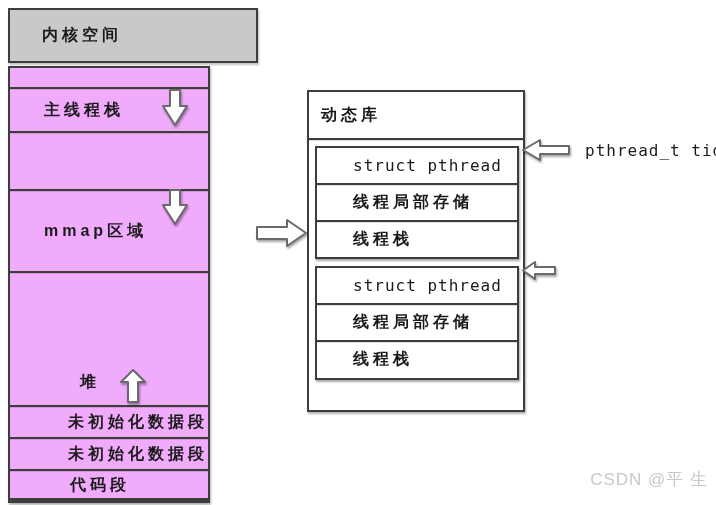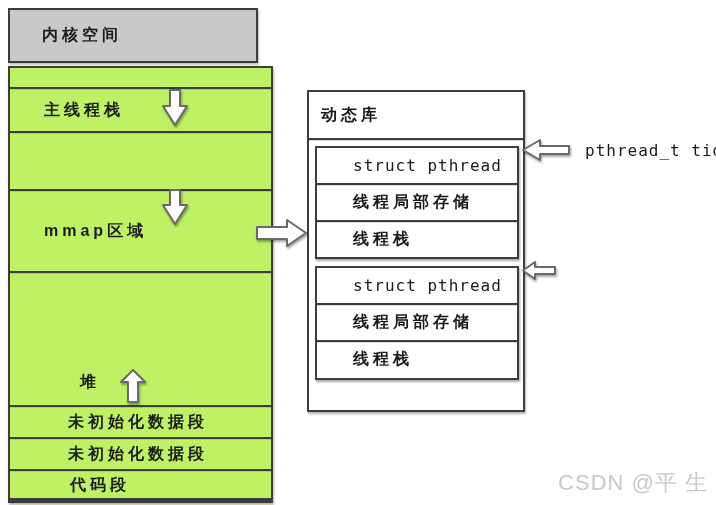--- a/index.html
+++ b/index.html
@@ -15,23 +15,23 @@
   .mono{font-family:"DejaVu Sans Mono","Liberation Mono",monospace;font-size:16px;letter-spacing:1px;color:#1a1a1a;}
 
   
   .kernel-box{
     position:absolute;left:8px;top:8px;width:250px;height:55px;
     box-sizing:border-box;border:2px solid var(--line);background:#c9c9c9;
     display:flex;align-items:center;padding-left:32px;
     box-shadow:1px 2px 2px rgba(0,0,0,.25);
   }
   .mem-box{
-    position:absolute;left:8px;top:66px;width:265px;height:437px;
+    position:absolute;left:8px;top:66px;width:202px;height:437px;
     box-sizing:border-box;border:2px solid var(--line);border-bottom-width:5px;
-    background:#bef264;overflow:hidden;
+    background:#f0abfc;overflow:hidden;
     box-shadow:1px 2px 2px rgba(0,0,0,.3);
   }
   .mem-row{
     box-sizing:border-box;border-bottom:2px solid var(--line);
     display:flex;align-items:center;padding-left:34px;
     box-shadow:0 1px 0 rgba(0,0,0,.12);
   }
   .mem-row.last{border-bottom:none;box-shadow:none;}
   .r-empty1{height:21px;}
   .r-stack{height:44px;}
@@ -71,21 +71,21 @@
   .arrow svg{filter:drop-shadow(1px 2px 1px rgba(0,0,0,.35));}
   .arrow path{fill:#ffffff;stroke:var(--soft);stroke-width:2;stroke-linejoin:round;}
 
   
   .tid-label{position:absolute;white-space:nowrap;}
   .tid1{left:585px;top:141px;}
   .tid2{left:559px;top:259px;}
 
   .watermark{
     position:absolute;right:8px;top:468px;
-    font-size:22px;letter-spacing:1px;color:#c8c8c8;white-space:nowrap;
+    font-size:17px;letter-spacing:1px;color:#c8c8c8;white-space:nowrap;
   }
 </style>
 </head>
 <body>
 
 <div class="stage">
 
   <div class="kernel-box">
     <span class="zh">内核空间</span>
   </div>

